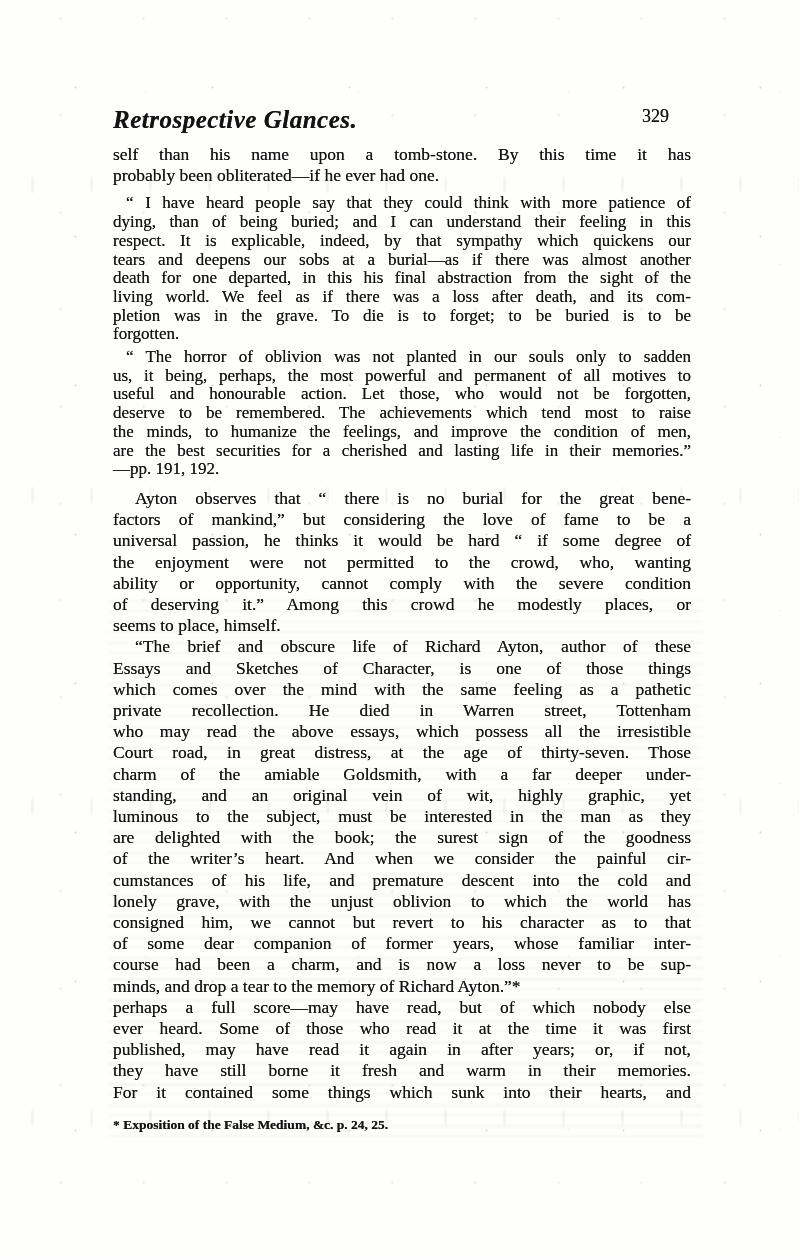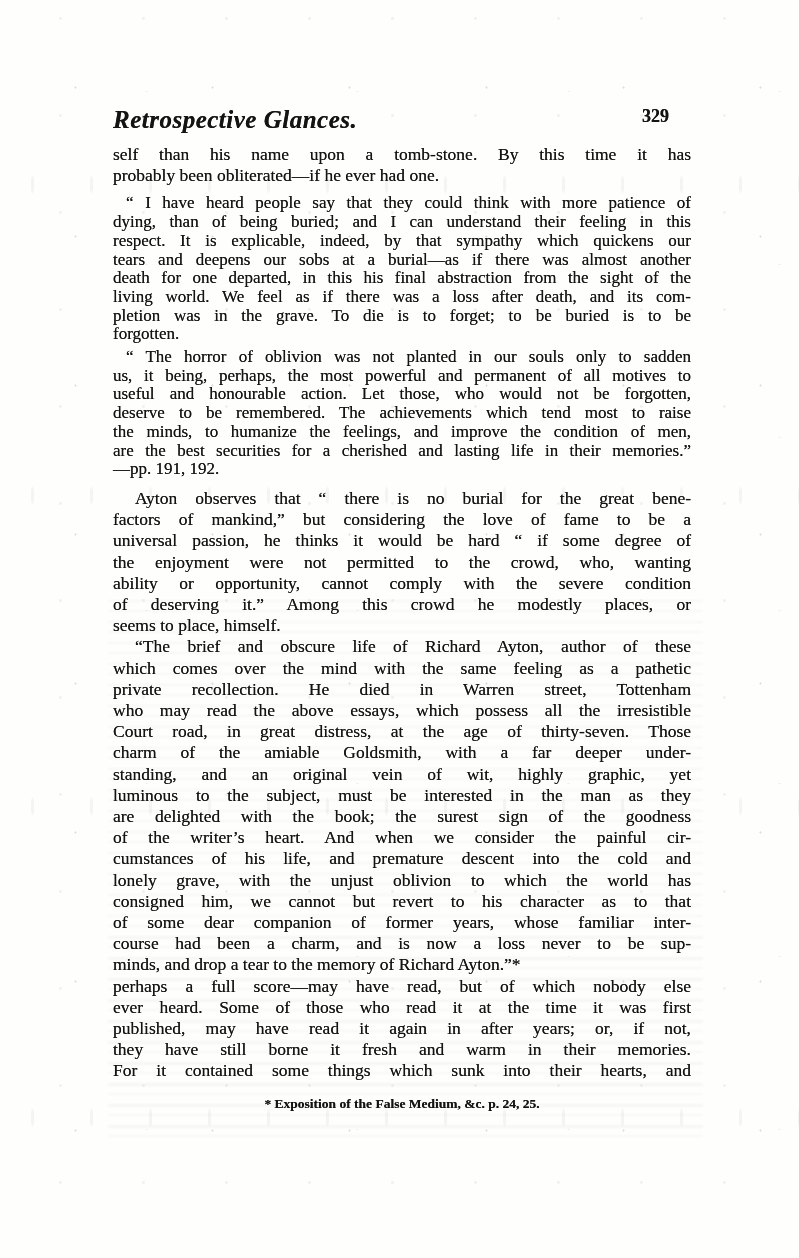--- a/index.html
+++ b/index.html
@@ -65,21 +65,21 @@
     font-style: italic;
     font-weight: bold;
     font-size: 25px;
     letter-spacing: 0.5px;
     text-shadow: 0 0 0.5px rgba(0,0,0,0.8);
   }
   .page-number {
     position: absolute;
     right: 22px;
     top: 0;
-    font-weight: bold;
+    font-weight: normal;
     font-size: 18px;
     text-shadow: 0 0 0.5px rgba(0,0,0,0.8);
   }
   .para { margin: 0; }
   .para.body {
     font-size: 17.5px;
     line-height: 21.2px;
     text-shadow: 0 0 0.45px rgba(10,10,10,0.75);
   }
   .para.quote {
@@ -92,21 +92,21 @@
   .para.quote + .para.body { margin-top: 9px; }
   .line {
     text-align: justify;
     text-align-last: justify;
   }
   .line.last { text-align-last: left; }
   .para.body .line.indent { text-indent: 22px; }
   .para.quote .line.indent { text-indent: 13px; }
   .footnote {
     margin-top: 14px;
-    text-align: center;
+    text-align: left;
     font-weight: bold;
     font-size: 13.5px;
     text-shadow: 0 0 0.4px rgba(10,10,10,0.7);
   }
 </style>
 </head>
 <body>
 
 <div class="page">
   <div class="content">
@@ -143,20 +143,21 @@
           <div class="line indent">Ayton observes that “ there is no burial for the great bene-</div>
           <div class="line">factors of mankind,” but considering the love of fame to be a</div>
           <div class="line">universal passion, he thinks it would be hard “ if some degree of</div>
           <div class="line">the enjoyment were not permitted to the crowd, who, wanting</div>
           <div class="line">ability or opportunity, cannot comply with the severe condition</div>
           <div class="line">of deserving it.”  Among this crowd he modestly places, or</div>
           <div class="line last">seems to place, himself.</div>
         </div>
         <div class="para body">
           <div class="line indent">“The brief and obscure life of Richard Ayton, author of these</div>
+          <div class="line">Essays and Sketches of Character, is one of those things</div>
           <div class="line">which comes over the mind with the same feeling as a pathetic</div>
           <div class="line">private recollection.  He died in Warren street, Tottenham</div>
           <div class="line">who may read the above essays, which possess all the irresistible</div>
           <div class="line">Court road, in great distress, at the age of thirty-seven.  Those</div>
           <div class="line">charm of the amiable Goldsmith, with a far deeper under-</div>
           <div class="line">standing, and an original vein of wit, highly graphic, yet</div>
           <div class="line">luminous to the subject, must be interested in the man as they</div>
           <div class="line">are delighted with the book; the surest sign of the goodness</div>
           <div class="line">of the writer’s heart.  And when we consider the painful cir-</div>
           <div class="line">cumstances of his life, and premature descent into the cold and</div>

